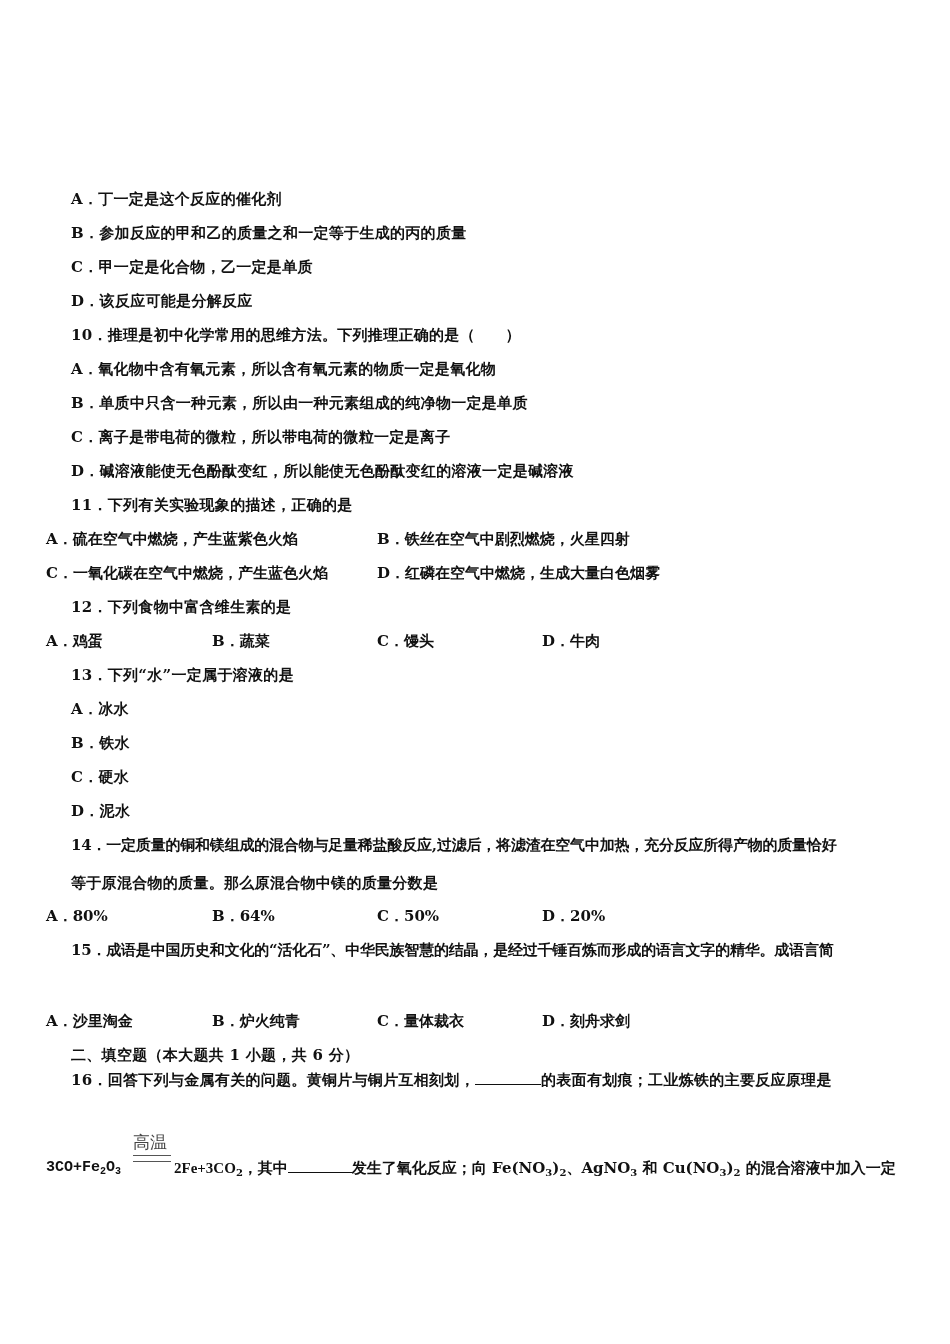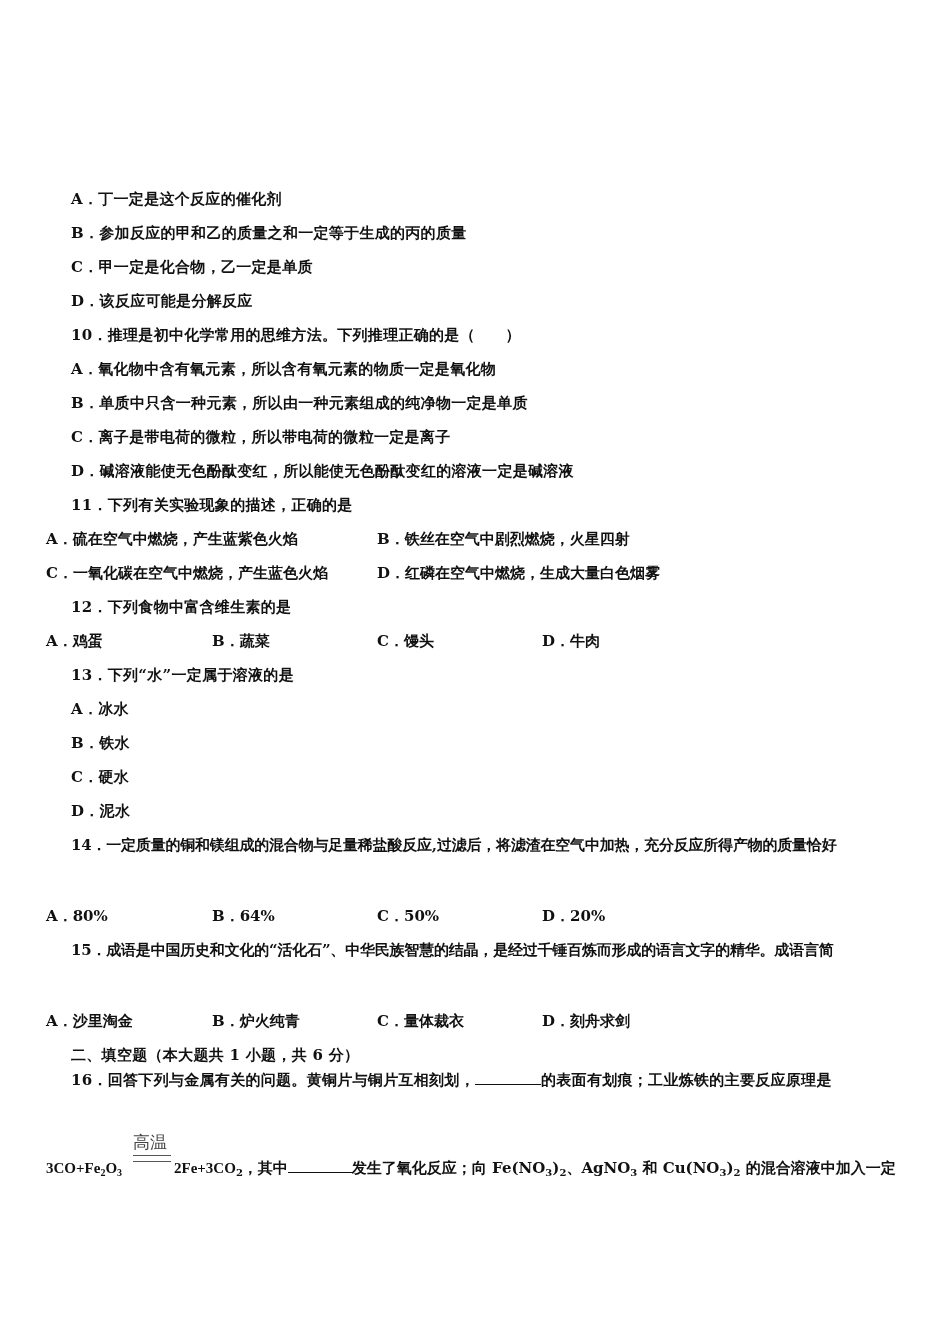--- a/index.html
+++ b/index.html
@@ -61,41 +61,42 @@
   <div class="opt" style="left:377px;top:631px">C．馒头</div>
   <div class="opt" style="left:542px;top:631px">D．牛肉</div>
 
   <div class="line" style="top:665px">13．下列“水”一定属于溶液的是</div>
   <div class="line" style="top:699px">A．冰水</div>
   <div class="line" style="top:733px">B．铁水</div>
   <div class="line" style="top:767px">C．硬水</div>
   <div class="line" style="top:801px">D．泥水</div>
 
   <div class="line" style="top:835px;letter-spacing:-0.2px">14．一定质量的铜和镁组成的混合物与足量稀盐酸反应,过滤后，将滤渣在空气中加热，充分反应所得产物的质量恰好</div>
+  <div class="line" style="top:873px">等于原混合物的质量。那么原混合物中镁的质量分数是</div>
   <div class="opt" style="left:46px;top:906px">A．80%</div>
   <div class="opt" style="left:212px;top:906px">B．64%</div>
   <div class="opt" style="left:377px;top:906px">C．50%</div>
   <div class="opt" style="left:542px;top:906px">D．20%</div>
 
   <div class="line" style="top:940px;letter-spacing:-0.2px">15．成语是中国历史和文化的“活化石”、中华民族智慧的结晶，是经过千锤百炼而形成的语言文字的精华。成语言简</div>
   <div class="opt" style="left:46px;top:1011px">A．沙里淘金</div>
   <div class="opt" style="left:212px;top:1011px">B．炉火纯青</div>
   <div class="opt" style="left:377px;top:1011px">C．量体裁衣</div>
   <div class="opt" style="left:542px;top:1011px">D．刻舟求剑</div>
 
   <div class="line" style="top:1045px">二、填空题（本大题共 1 小题，共 6 分）</div>
 
   <div class="line" style="top:1070px">
     <span>16．回答下列与金属有关的问题。黄铜片与铜片互相刻划，</span><span class="blank" style="width:66px"></span><span>的表面有划痕；工业炼铁的主要反应原理是</span>
   </div>
 
   <div class="cond">高温</div>
   <div class="eqsign"></div>
 
-  <div class="opt" style="left:46px;top:1158px;font-family:Liberation Serif, serif;font-size:15px">
+  <div class="opt" style="left:46px;top:1158px;font-family:Liberation Mono, monospace;font-size:15px">
     <span>3CO+Fe</span><sub>2</sub><span>O</span><sub>3</sub>
   </div>
   <div class="opt" style="left:174px;top:1158px">
     <span style="font-family:'Liberation Serif','DejaVu Serif',serif">2Fe+3CO</span><sub>2</sub><span>，其中</span><span class="blank" style="width:64px"></span><span>发生了氧化反应；向 Fe(NO</span><sub>3</sub><span>)</span><sub>2</sub><span>、AgNO</span><sub>3</sub><span> 和 Cu(NO</span><sub>3</sub><span>)</span><sub>2</sub><span> 的混合溶液中加入一定</span>
   </div>
 
 
 </div>
 
 </body></html>

